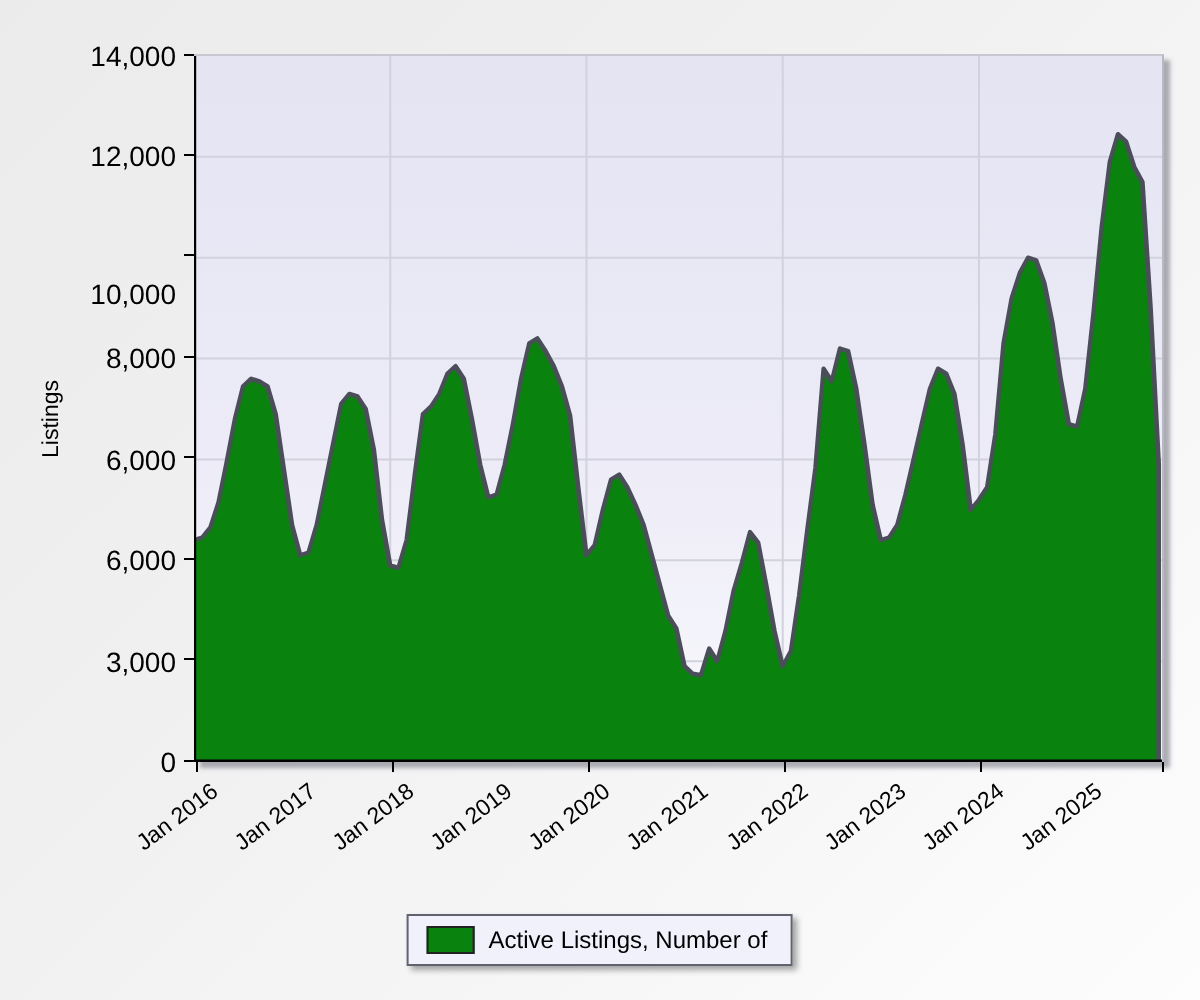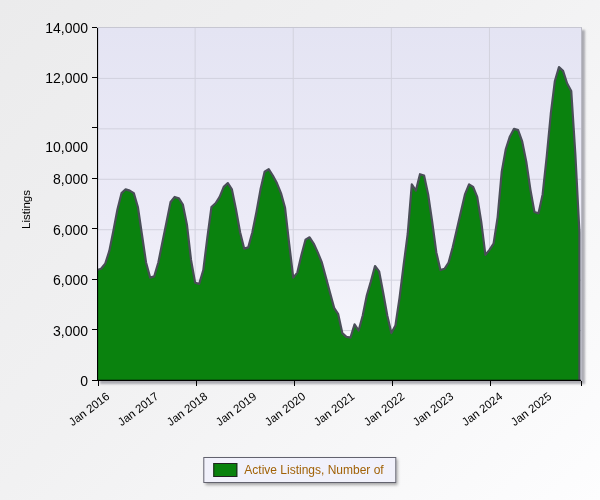--- a/index.html
+++ b/index.html
@@ -32,21 +32,21 @@
     font-size:11.5px;color:#000;text-align:center;
   }
   #legend{
     position:absolute;left:50%;top:457px;transform:translateX(-50%);
     display:flex;align-items:center;gap:7px;
     padding:5px 12px 5px 9px;
     background:#f1f1fb;border:1px solid #62626e;
     box-shadow:2px 2px 3px rgba(0,0,0,0.35);
   }
   #legend .swatch{width:22px;height:12px;border:1px solid #222;}
-  #legend .ltext{font-size:12px;color:#a16207;}
+  #legend .ltext{font-size:12px;color:#000000;}
 </style>
 </head>
 <body>
 
 <div id="canvas">
   <div id="ylabel">Listings</div>
   <div id="plot">
     <svg id="plotsvg" viewBox="0 0 484 353" preserveAspectRatio="none">
         <line x1="0" x2="484" y1="302.57142857142856" y2="302.57142857142856" stroke="#d2d2de" stroke-width="1"></line>
         <line x1="0" x2="484" y1="252.14285714285717" y2="252.14285714285717" stroke="#d2d2de" stroke-width="1"></line>

